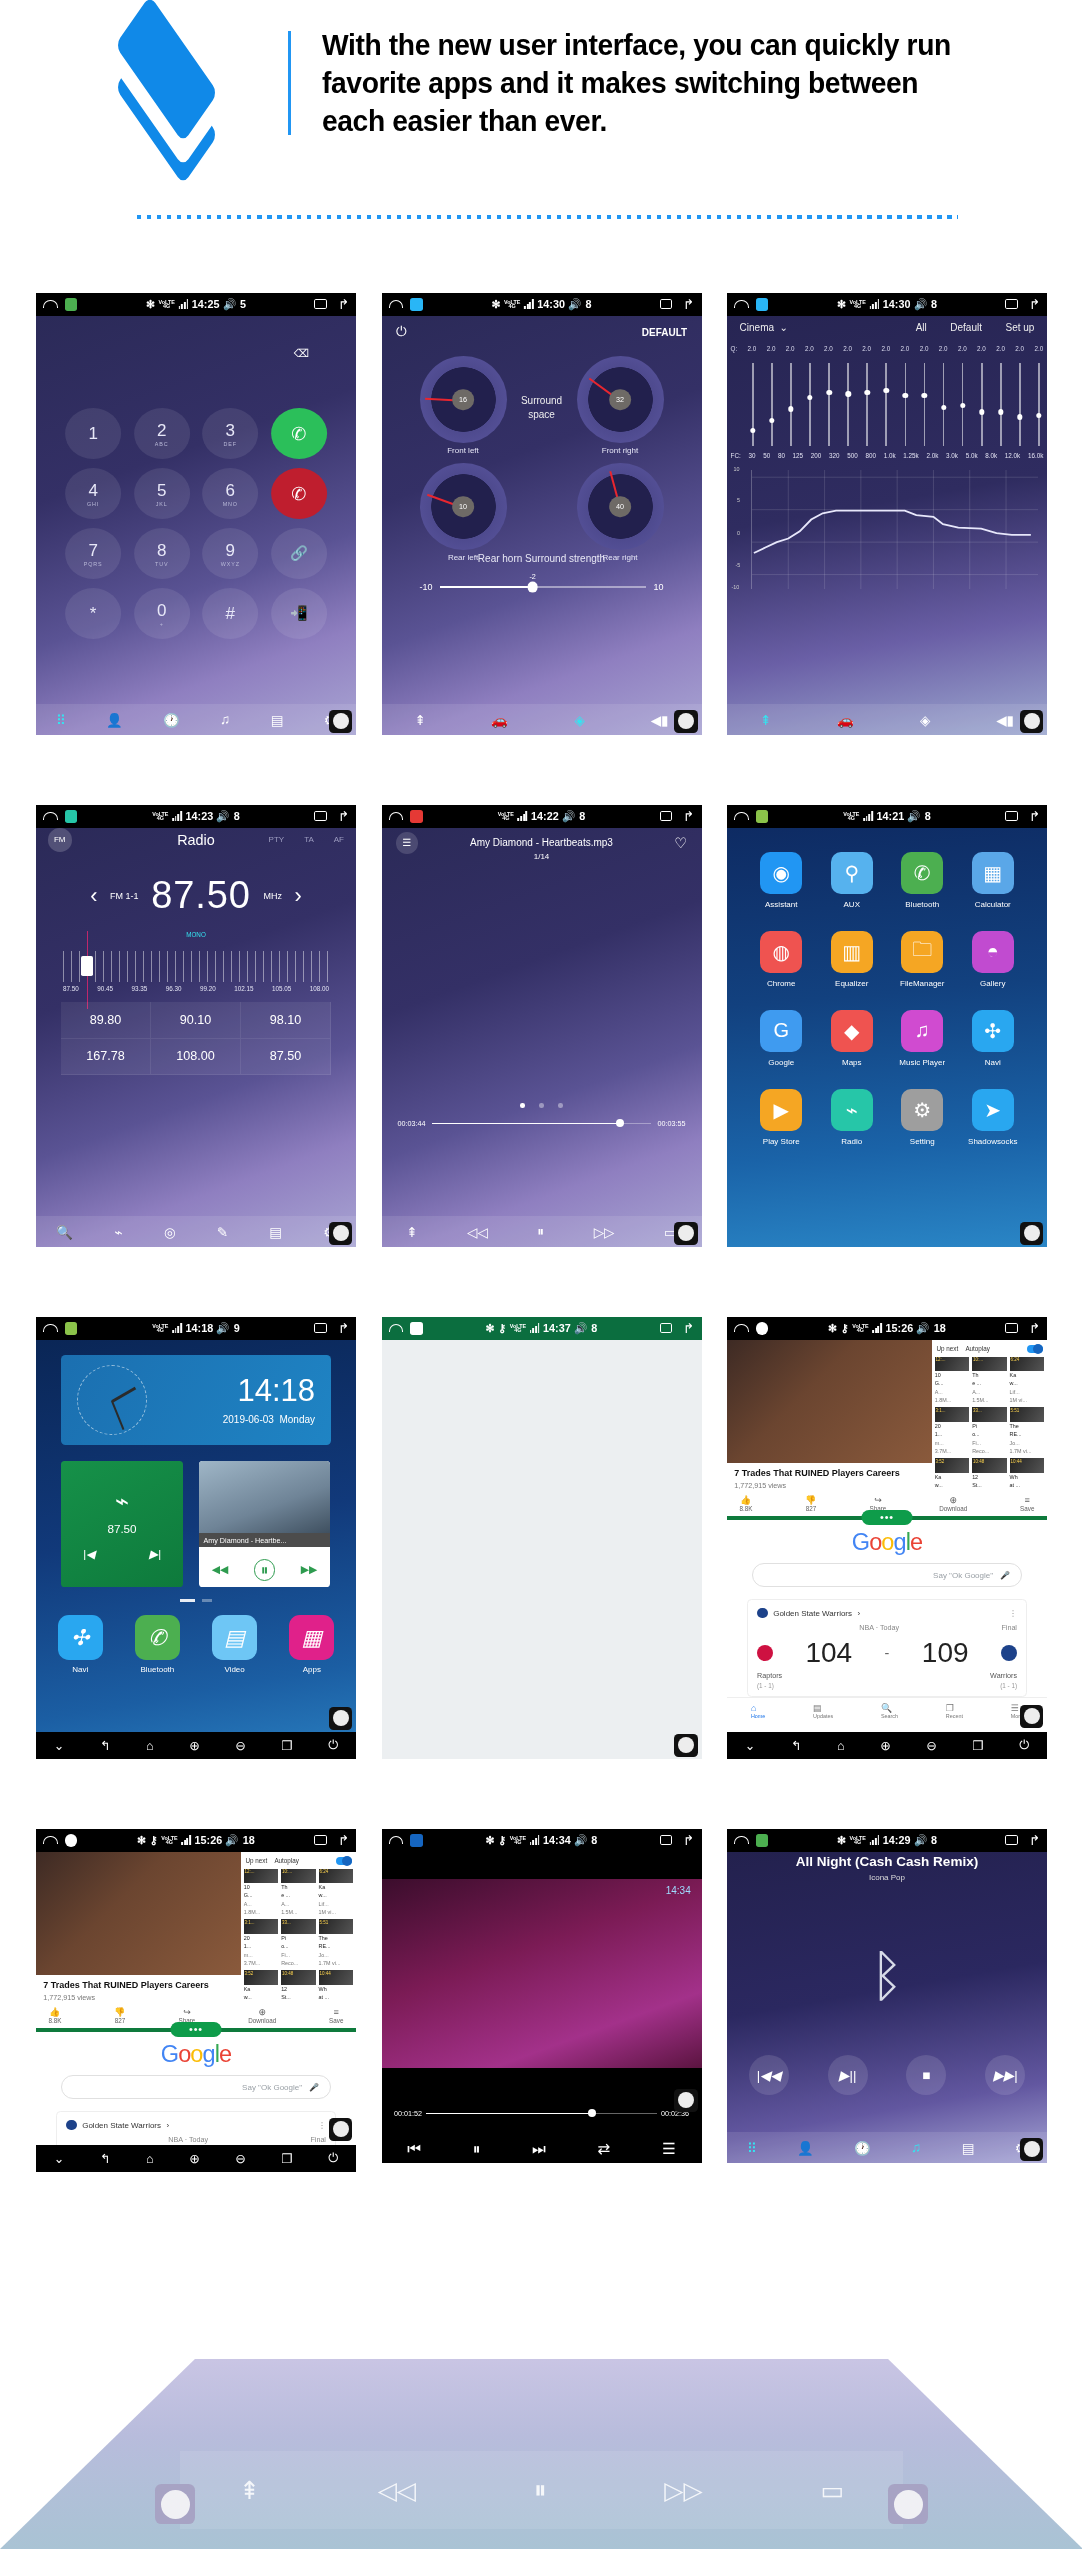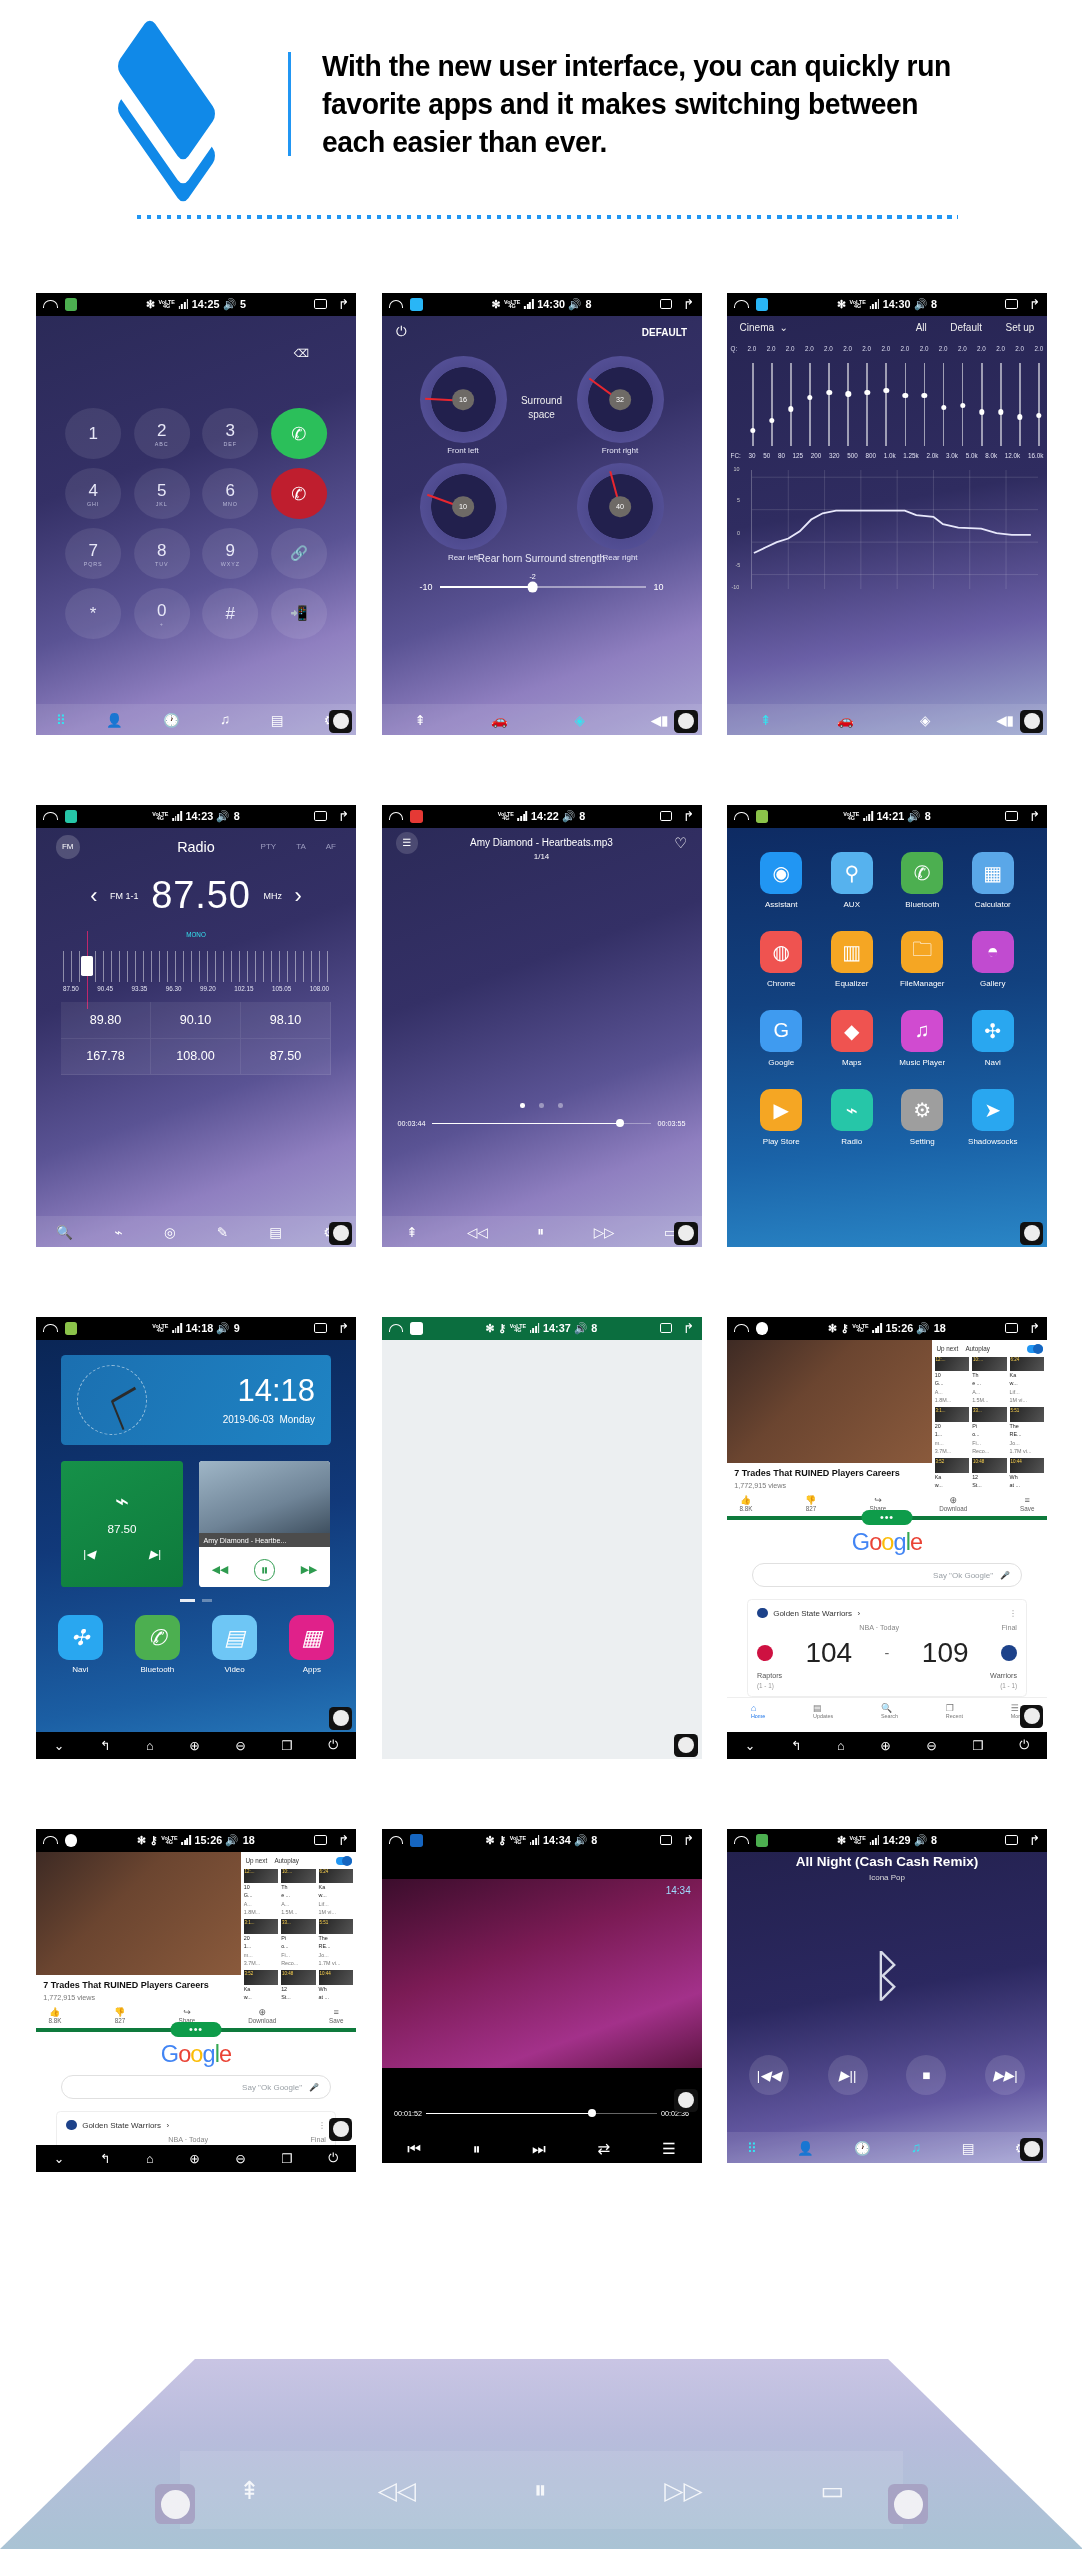--- a/index.html
+++ b/index.html
@@ -1,21 +1,21 @@
 <!DOCTYPE html>
 <html style="font-size:14.4px"><head>
 <meta charset="utf-8">
 <style>
   * { box-sizing: border-box; margin:0; padding:0; }
   body {
     width:1083px; height:2576px; background:#fff; position:relative; overflow:hidden;
     font-family:"Liberation Sans", sans-serif;
   }
   
-  .header { display:flex; align-items:center; padding:47px 0 0 99px; }
+  .header { display:flex; align-items:center; padding:26px 0 0 99px; }
   .logo { width:135px; height:108px; position:relative; flex:0 0 auto; }
   .logo .lay { position:absolute; left:9px; width:117px; height:60px; background:#1089e8;
     transform:rotate(45deg) skew(10deg,10deg); border-radius:9px; }
   .logo .l1 { top:52px; }
   .logo .l2 { top:34px; }
   .logo .l3 { top:10.8px; }
   .hdr-div { width:2.7px; height:104px; background:#2196f3; margin:0 31px 0 54px; flex:0 0 auto; }
   .hdr-text { font-size:30px; font-weight:bold; line-height:1.26; letter-spacing:-0.4px;
     color:#000; max-width:677px; font-stretch:condensed; transform:scaleX(0.94); transform-origin:left center;}
   .dotline { position:absolute; left:137px; top:215px; width:821px; height:3.6px;
@@ -103,22 +103,22 @@
   .eqs { width:1.8px; background:rgba(255,255,255,0.55); position:relative; height:100%;}
   .eqs i { position:absolute; left:50%; transform:translateX(-50%); width:5.4px;height:5.4px;
     border-radius:50%; background:#fff;}
   .eq-axis { position:absolute; top:159px; left:0; right:0; display:flex; justify-content:space-between;
     color:#e2e2f2; font-size:6.3px; padding:0 3.6px;}
   .eq-chart { position:absolute; top:177px; left:23.5px; right:9px; height:119px;
     border-left:0.9px solid rgba(255,255,255,0.25);}
   .eq-yl { position:absolute; left:5.4px; color:#ccc; font-size:5.4px;}
 
   
-  .r-top { position:absolute; top:30px; left:0; right:0; display:flex; align-items:center;
-    padding:0 20px; color:#fff;}
+  .r-top { position:absolute; top:23px; left:0; right:0; display:flex; align-items:center;
+    padding:0 12px; color:#fff;}
   .fmchip { width:23.5px;height:23.5px;border-radius:50%;background:rgba(255,255,255,0.18);
     display:flex;align-items:center;justify-content:center;font-size:8px;}
   .r-title { position:absolute; left:50%; transform:translateX(-50%); font-size:14.4px;}
   .r-top .rt { margin-left:auto; display:flex; gap:20px; font-size:8px; color:#9d9dc0;}
   .freq-row { position:absolute; top:69px; left:0; right:0; display:flex; align-items:center;
     justify-content:center; gap:12.6px; color:#fff;}
   .freq-row .ar { font-size:21.7px; font-weight:200;}
   .freq-big { font-size:38px; font-weight:300; letter-spacing:0.9px;}
   .mono { position:absolute; top:126px; left:0; right:0; text-align:center; font-size:6.3px; color:#35e3f0;}
   .dialband { position:absolute; top:146px; left:27px; right:27px; height:31px;

